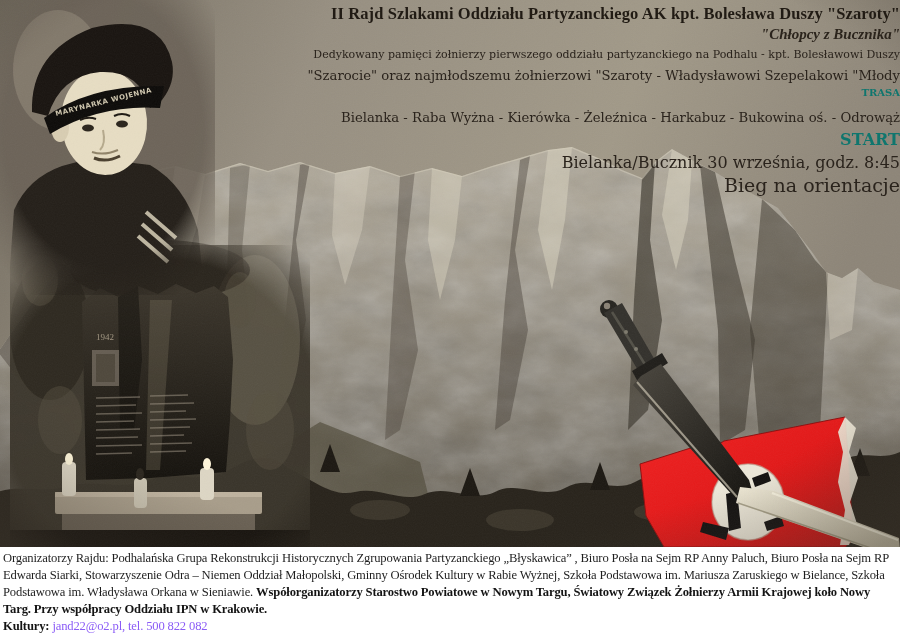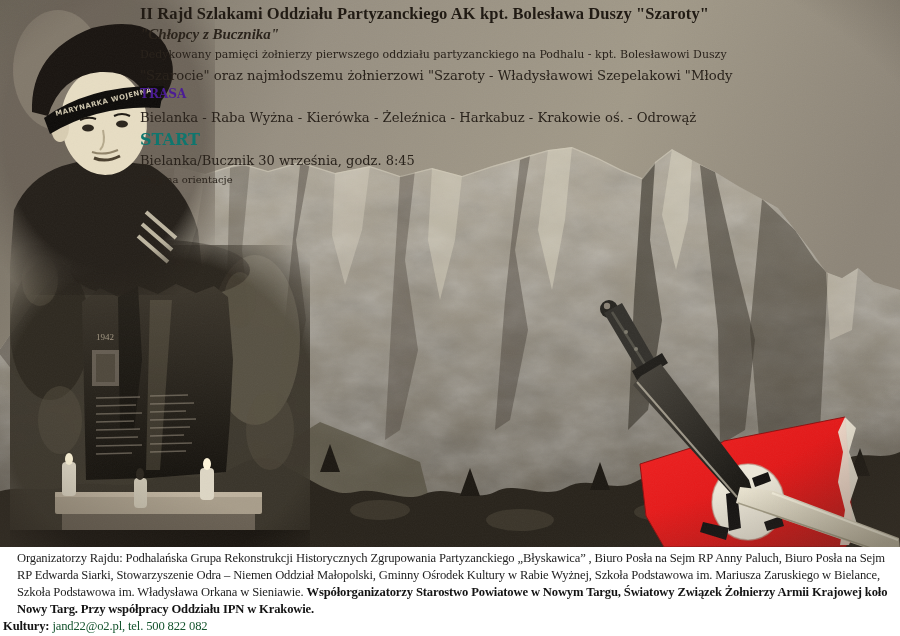--- a/index.html
+++ b/index.html
@@ -1,38 +1,38 @@
 <!DOCTYPE html>
 <html><head>
 <meta charset="utf-8">
 <style>
   html,body{margin:0;padding:0;background:#ffffff;}
   .poster{position:relative;width:900px;height:636px;overflow:hidden;background:#ffffff;
           font-family:"Liberation Serif",serif;}
   .photo{position:absolute;left:0;top:0;width:900px;height:547px;}
   .photo svg{display:block;}
   
-  .ov{position:absolute;left:140px;width:760px;text-align:left;color:#2a231c;
+  .ov{position:absolute;left:140px;width:760px;text-align:right;color:#2a231c;
       -webkit-font-smoothing:antialiased;}
   .ov.title    {top:4px;  font-size:16.5px;font-weight:bold;letter-spacing:.1px;color:#211b14;}
   .ov.subtitle {top:26px; font-size:15px;font-weight:bold;font-style:italic;color:#2b241c;}
   .ov.ded1     {top:48px; font-size:11px;font-family:"DejaVu Serif",serif;}
   .ov.ded2     {top:68px; font-size:13.2px;font-family:"DejaVu Serif",serif;}
-  .ov.h-trasa  {top:87px; font-size:12px;font-weight:bold;font-family:"DejaVu Serif",serif;color:#4c1d95;}
+  .ov.h-trasa  {top:87px; font-size:10px;font-weight:bold;font-family:"DejaVu Serif",serif;color:#0f766e;}
   .ov.route    {top:110px;font-size:13.2px;font-family:"DejaVu Serif",serif;}
   .ov.h-start  {top:130px;font-size:16px;font-weight:bold;font-family:"DejaVu Serif",serif;color:#0f766e;}
-  .ov.details  {top:153px;font-size:13px;font-family:"DejaVu Serif",serif;}
-  .ov.note     {top:174px;font-size:10px;font-family:"DejaVu Serif",serif;}
+  .ov.details  {top:153px;font-size:16px;font-family:"DejaVu Serif",serif;}
+  .ov.note     {top:174px;font-size:19px;font-family:"DejaVu Serif",serif;}
   
   .footer{position:absolute;left:0;top:547px;width:900px;height:89px;background:#ffffff;
           color:#1e1e1e;font-size:12.6px;line-height:17px;letter-spacing:-0.15px;}
-  .footer .org{margin:0;padding:3px 4px 0 17px;}
+  .footer .org{margin:0;padding:3px 4px 0 3px;}
   .footer b{color:#141414;}
   .footer .contact{margin:0;padding:0 4px 0 3px;}
-  .footer .contact-val{color:#14532d;}
+  .footer .contact-val{color:#8b5cf6;}
 </style>
 </head>
 <body>
 
 <div class="poster">
 
   <div class="photo">
     <svg width="900" height="547" viewBox="0 0 900 547" xmlns="http://www.w3.org/2000/svg">
       <defs>
         <linearGradient id="sky" x1="0" y1="0" x2="1" y2="0.25">
@@ -274,21 +274,21 @@
       <rect x="0" y="0" width="900" height="547" filter="url(#grain)" opacity="0.10"></rect>
       <rect x="0" y="0" width="900" height="547" fill="url(#vig)"></rect>
     </svg>
   </div>
 
   <div class="ov title">II Rajd Szlakami Oddziału Partyzanckiego AK kpt. Bolesława Duszy "Szaroty"</div>
   <div class="ov subtitle">"Chłopcy z Bucznika"</div>
   <div class="ov ded1">Dedykowany pamięci żołnierzy pierwszego oddziału partyzanckiego na Podhalu - kpt. Bolesławowi Duszy</div>
   <div class="ov ded2">"Szarocie" oraz najmłodszemu żołnierzowi "Szaroty - Władysławowi Szepelakowi "Młody</div>
   <div class="ov h-trasa">TRASA</div>
-  <div class="ov route">Bielanka - Raba Wyżna - Kierówka - Żeleźnica - Harkabuz - Krakowie oś. - Odrowąż</div>
+  <div class="ov route">Bielanka - Raba Wyżna - Kierówka - Żeleźnica - Harkabuz - Bukowina oś. - Odrowąż</div>
   <div class="ov h-start">START</div>
   <div class="ov details">Bielanka/Bucznik 30 września, godz. 8:45</div>
   <div class="ov note">Bieg na orientacje</div>
 
   <div class="footer">
     <p class="org"><span>Organizatorzy Rajdu: Podhalańska Grupa Rekonstrukcji Historycznych Zgrupowania Partyzanckiego „Błyskawica” , Biuro Posła na Sejm RP Anny Paluch, Biuro Posła na Sejm RP Edwarda Siarki, Stowarzyszenie Odra – Niemen Oddział Małopolski, Gminny Ośrodek Kultury w Rabie Wyżnej, Szkoła Podstawowa im. Mariusza Zaruskiego w Bielance, Szkoła Podstawowa im. Władysława Orkana w Sieniawie.</span>
       <b>Współorganizatorzy Starostwo Powiatowe w Nowym Targu, Światowy Związek Żołnierzy Armii Krajowej koło Nowy Targ. Przy współpracy Oddziału IPN w Krakowie.</b></p>
     <p class="contact"><b>Kultury:</b>
       <span class="contact-val">jand22@o2.pl, tel. 500 822 082</span></p>
   </div>

